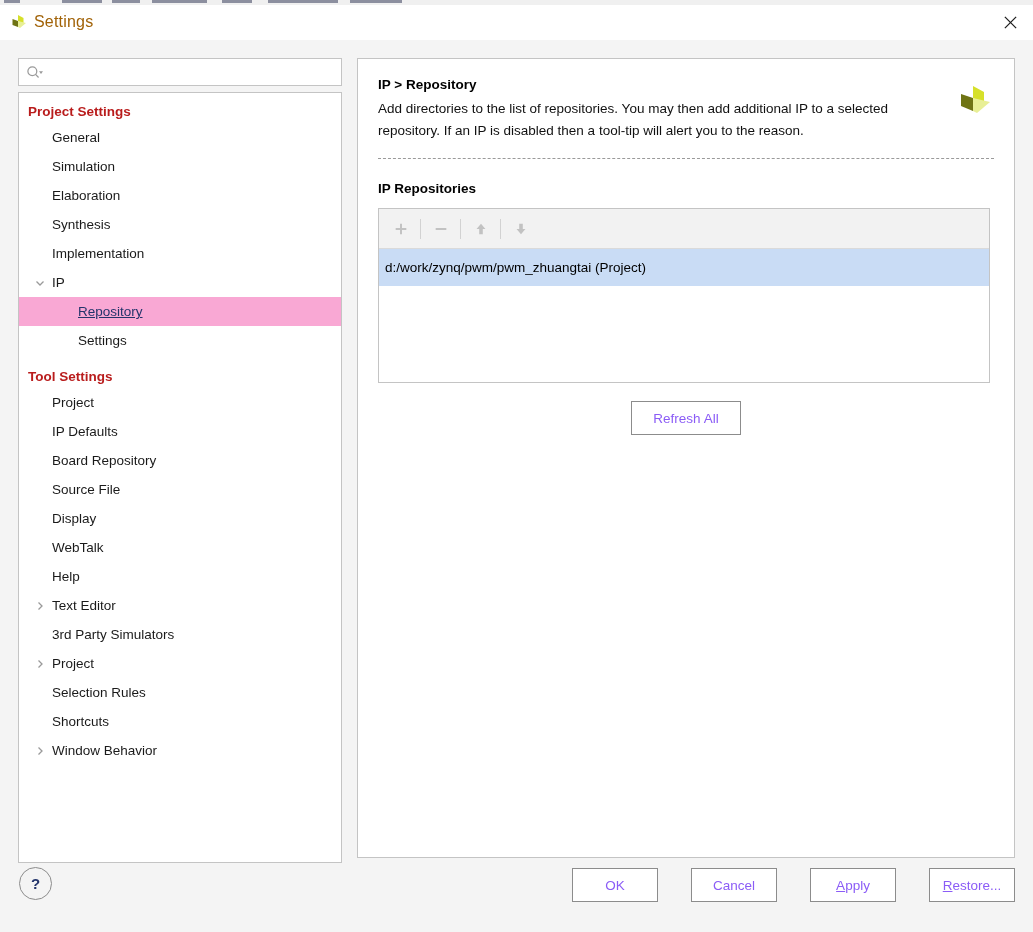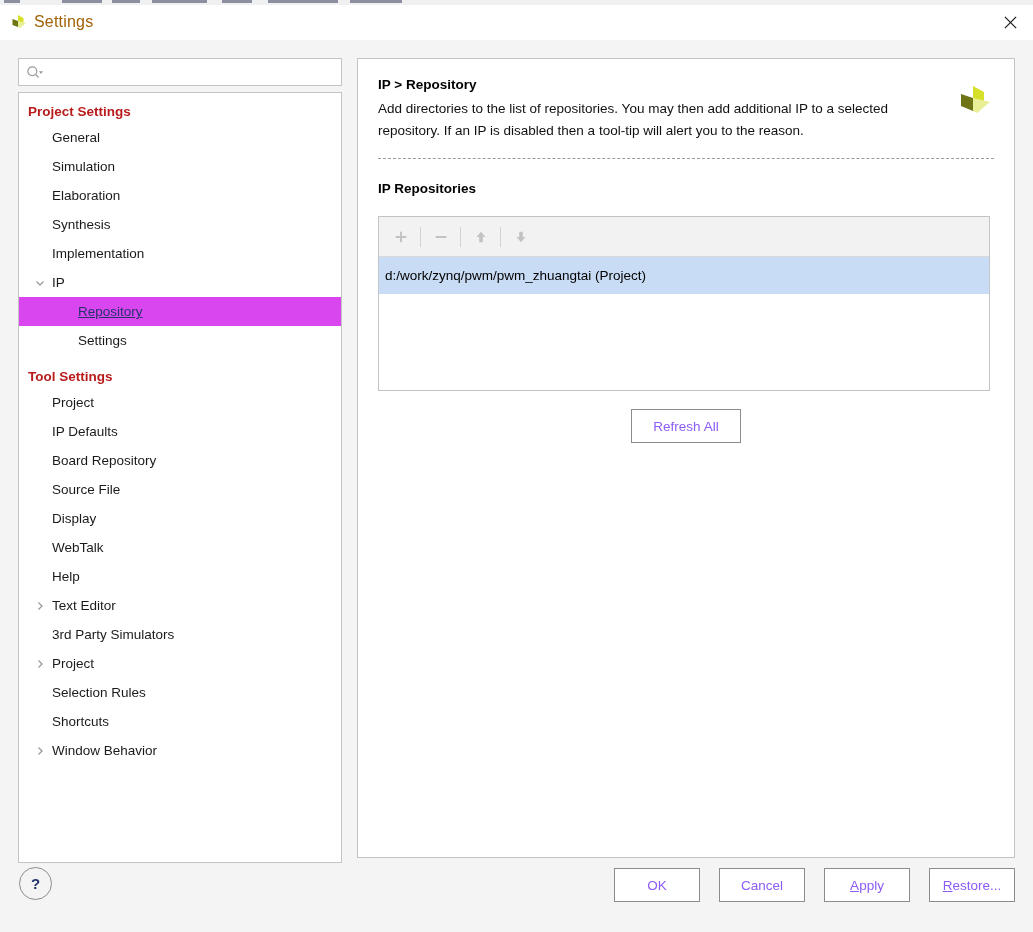--- a/index.html
+++ b/index.html
@@ -128,21 +128,21 @@
     align-items: center;
     padding-left: 9px;
     font-size: 13.5px;
     color: #1a1a1a;
     position: relative;
     cursor: default;
   }
   .tree-row.indent1 { padding-left: 33px; }
   .tree-row.indent2 { padding-left: 59px; }
   .tree-row.selected {
-    background: #d946ef;
+    background: #f9a8d4;
   }
   .tree-row.selected .label {
     text-decoration: underline;
     color: #23346b;
   }
   .arrow {
     position: absolute;
     left: 15px;
     width: 12px; height: 12px;
     color: #9a9a9a;
@@ -177,21 +177,21 @@
     line-height: 22px;
     width: 560px;
   }
   .rp-logo {
     position: absolute;
     right: 0; top: 6px;
     width: 44px; height: 40px;
   }
 
   .section-label {
-    margin: 22px 0 20px 20px;
+    margin: 22px 0 12px 20px;
     font-weight: bold;
     font-size: 13.5px;
   }
 
   .list-panel {
     margin: 0 20px;
     width: 612px;
     height: 175px;
     box-sizing: border-box;
     border: 1px solid #c4c4c4;
@@ -264,21 +264,21 @@
     justify-content: center;
     font-weight: bold;
     font-size: 15px;
     color: #23346b;
     cursor: default;
   }
   .footer-btns {
     position: absolute;
     right: 18px; top: 828px;
     display: flex;
-    gap: 19px;
+    gap: 33px;
   }
   .btn-footer {
     width: 86px;
     height: 34px;
   }
   .mnemonic { text-decoration: underline; }
 </style>
 </head>
 <body>
 

